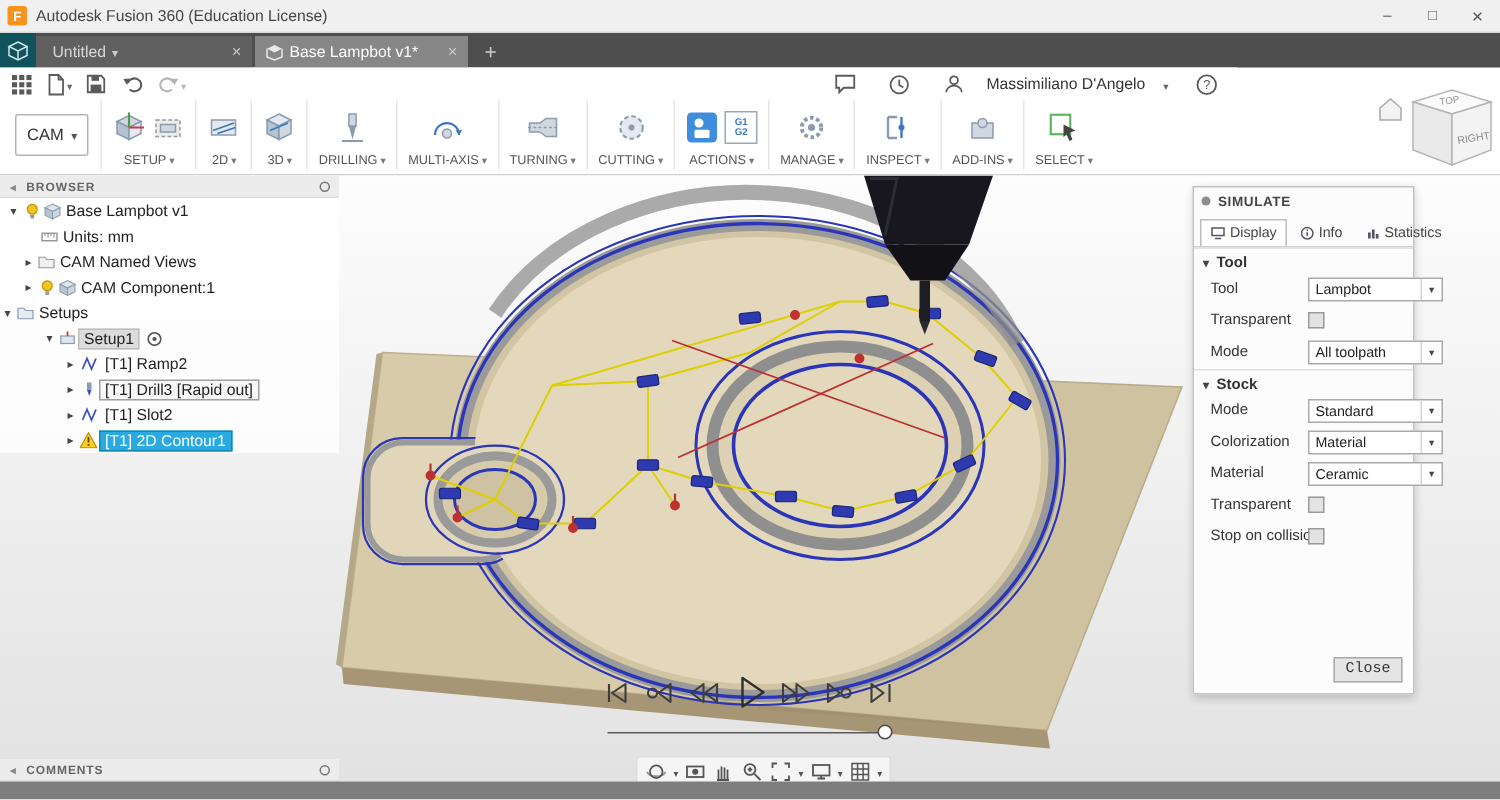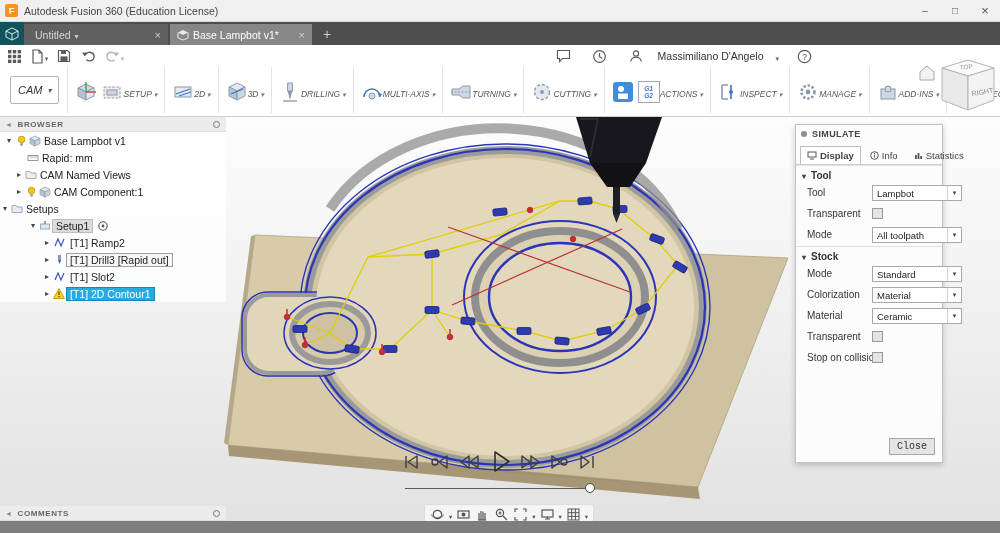--- a/index.html
+++ b/index.html
@@ -36,25 +36,25 @@
   #qbar{position:absolute;top:45px;left:0;width:825px;height:22px;background:#fff;
         display:flex;align-items:center;}
   .qicon{width:22px;height:18px;display:flex;align-items:center;justify-content:center;margin-left:3px;}
   .qcaret::after{content:"▾";font-size:7px;color:#666;margin-left:1px;}
   .dim{opacity:.45;}
   #qright{margin-left:auto;display:flex;align-items:center;gap:11px;margin-right:10px;}
   #uname{font-size:10.5px;color:#333;}
 
   
   #ribbon{position:absolute;top:67px;left:0;width:1000px;height:50px;background:#fff;
-          border-bottom:1px solid #cfcfcf;display:flex;align-items:flex-start;box-sizing:border-box;font-style:italic;}
+          border-bottom:1px solid #cfcfcf;display:flex;align-items:flex-start;box-sizing:border-box;}
   #cambtn{margin:9px 8px 0 10px;border:1px solid #b5b5b5;border-radius:2px;height:26px;
           display:flex;align-items:center;padding:0 7px;font-size:11px;color:#333;}
   #cambtn::after{content:"▾";font-size:8px;margin-left:5px;color:#555;}
-  .grp{display:flex;flex-direction:row;align-items:center;padding:4px 7px 0 7px;
+  .grp{display:flex;flex-direction:column;align-items:center;padding:4px 7px 0 7px;
        border-left:1px solid #e4e4e4;height:46px;box-sizing:border-box;}
   .grp-icons{display:flex;gap:4px;height:27px;align-items:center;}
   .grp-label{font-size:8.5px;color:#555;margin-top:3px;white-space:nowrap;}
   .grp-label .caret::after{content:" ▾";font-size:7px;color:#777;}
   #g1g2{width:20px;height:20px;border:1px solid #9aa7b5;background:#fff;display:flex;
         flex-direction:column;align-items:center;justify-content:center;font-size:6.5px;
         font-weight:bold;color:#3b78c4;line-height:7px;}
 
   
   .phead{height:14px;background:#ececec;border-bottom:1px solid #ddd;display:flex;align-items:center;
@@ -97,21 +97,21 @@
   .ncaret::after{content:"▾";font-size:6.5px;color:#555;}
 
   
   #simpanel{position:absolute;top:124px;left:795px;width:148px;height:339px;background:#fcfcfc;
             border:1px solid #c2c2c2;box-shadow:0 2px 6px rgba(0,0,0,.2);box-sizing:border-box;}
   #sphead{height:17px;display:flex;align-items:center;font-size:9px;font-weight:bold;color:#444;letter-spacing:.4px;}
   .grip{width:6px;height:6px;border-radius:50%;background:#8d8d8d;margin:0 5px;flex:none;}
   #stabs{display:flex;height:22px;border-bottom:1px solid #cfcfcf;padding-left:4px;gap:2px;align-items:flex-end;}
   .stab{display:flex;align-items:center;gap:3px;font-size:9.5px;color:#444;padding:3px 6px;
         border:1px solid transparent;border-bottom:none;}
-  .stab.active{background:#fff;border-color:#bdbdbd;font-weight:bold;}
+  .stab.active{background:#fff;border-color:#bdbdbd;}
   .ssec-h{font-size:10px;font-weight:bold;color:#333;padding:4px 6px 2px 6px;border-top:1px solid #e0e0e0;}
   .ssec-h:first-of-type{border-top:none;}
   .ssec-h::before{content:"▾";font-size:8px;margin-right:5px;color:#444;}
   .srow{position:relative;height:21px;font-size:10px;color:#333;}
   .slab{position:absolute;left:11px;top:4px;white-space:nowrap;}
   .sctrl{position:absolute;left:76px;top:2px;}
   .dd{width:90px;height:16px;background:#fff;border:1px solid #a9a9a9;display:flex;align-items:center;box-sizing:border-box;}
   .dd-val{flex:1;font-size:9.5px;padding-left:4px;color:#222;white-space:nowrap;overflow:hidden;}
   .dd-caret{width:13px;height:100%;border-left:1px solid #d4d4d4;display:flex;align-items:center;
             justify-content:center;}
@@ -331,36 +331,36 @@
         <span>G1</span>
           <span>G2</span>
       </div>
     </div>
     <div class="grp-label"><span>ACTIONS</span><span class="caret"></span></div>
   </div>
 
   <div class="grp">
     <div class="grp-icons">
       <svg width="22" height="22" viewBox="0 0 22 22">
+        <circle cx="11" cy="11" r="6.5" fill="none" stroke="#8a9bb0" stroke-width="2.6" stroke-dasharray="2.4,1.8"></circle>
+        <circle cx="11" cy="11" r="2.4" fill="#8a9bb0"></circle>
+      </svg>
+    </div>
+    <div class="grp-label"><span>MANAGE</span><span class="caret"></span></div>
+  </div>
+
+  <div class="grp">
+    <div class="grp-icons">
+      <svg width="22" height="22" viewBox="0 0 22 22">
         <path d="M4,4 v14 M4,4 h6 M4,18 h6" fill="none" stroke="#8a9bb0" stroke-width="1.6"></path>
         <line x1="13" y1="4" x2="13" y2="18" stroke="#3b78c4" stroke-width="1.6"></line>
         <circle cx="13" cy="11" r="2" fill="#3b78c4"></circle>
       </svg>
     </div>
     <div class="grp-label"><span>INSPECT</span><span class="caret"></span></div>
-  </div>
-
-  <div class="grp">
-    <div class="grp-icons">
-      <svg width="22" height="22" viewBox="0 0 22 22">
-        <circle cx="11" cy="11" r="6.5" fill="none" stroke="#8a9bb0" stroke-width="2.6" stroke-dasharray="2.4,1.8"></circle>
-        <circle cx="11" cy="11" r="2.4" fill="#8a9bb0"></circle>
-      </svg>
-    </div>
-    <div class="grp-label"><span>MANAGE</span><span class="caret"></span></div>
   </div>
 
   <div class="grp">
     <div class="grp-icons">
       <svg width="22" height="22" viewBox="0 0 22 22">
         <rect x="4" y="8" width="14" height="10" fill="#cfd8e0" stroke="#8a9bb0"></rect>
         <circle cx="11" cy="8" r="3" fill="#cfd8e0" stroke="#8a9bb0"></circle>
       </svg>
     </div>
     <div class="grp-label"><span>ADD-INS</span><span class="caret"></span></div>
@@ -488,21 +488,21 @@
     <span class="tlabel">Base Lampbot v1</span>
   </div>
 
   <div class="trow" style="padding-left:26px">
     <span class="ticon">
       <svg width="12" height="12" viewBox="0 0 12 12">
           <rect x="1" y="3.5" width="10" height="5" fill="#fff" stroke="#999"></rect>
           <path d="M3,3.5 v2 M5,3.5 v3 M7,3.5 v2 M9,3.5 v3" stroke="#999" stroke-width=".8"></path>
         </svg>
     </span>
-    <span class="tlabel">Rapid: mm</span>
+    <span class="tlabel">Units: mm</span>
   </div>
 
   <div class="trow" style="padding-left:14px">
     <span class="tw closed"></span>
     <span class="ticon">
       <svg width="12" height="12" viewBox="0 0 12 12">
           <path d="M1,2.5 h4 l1,1.5 h5 v5.5 h-10 Z" fill="#efefef" stroke="#999" stroke-width=".8"></path>
         </svg>
     </span>
     <span class="tlabel">CAM Named Views</span>

